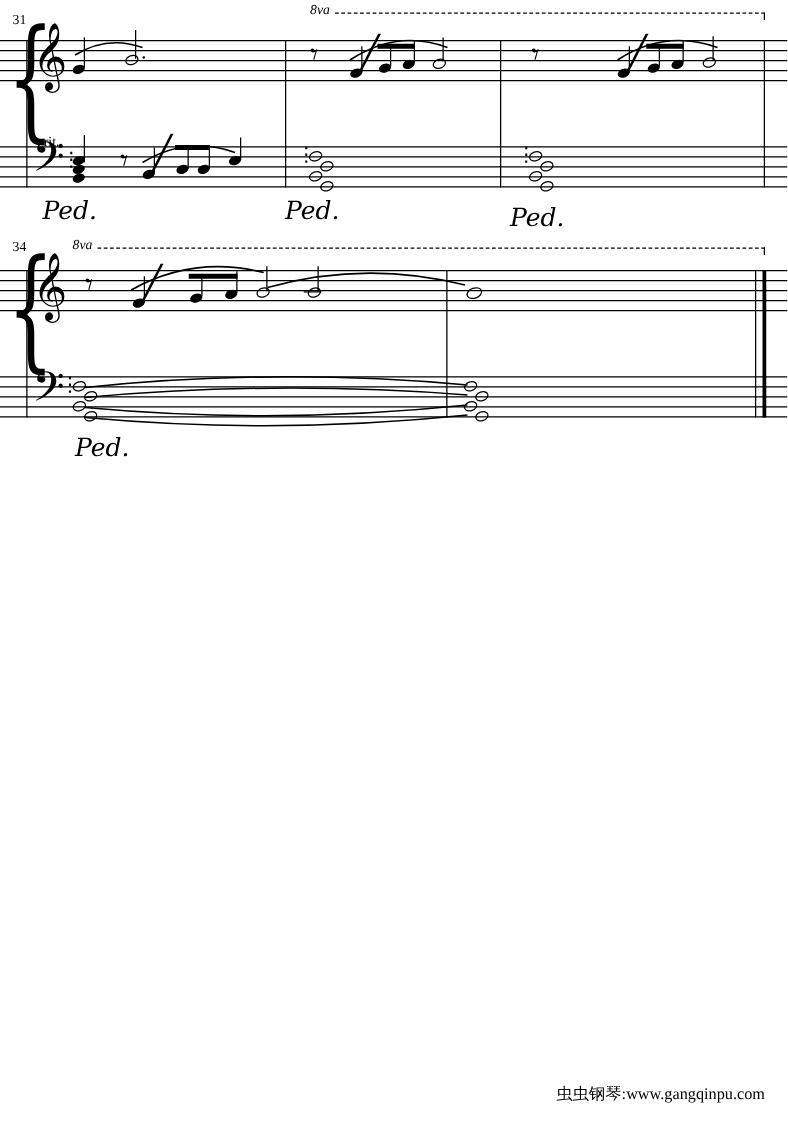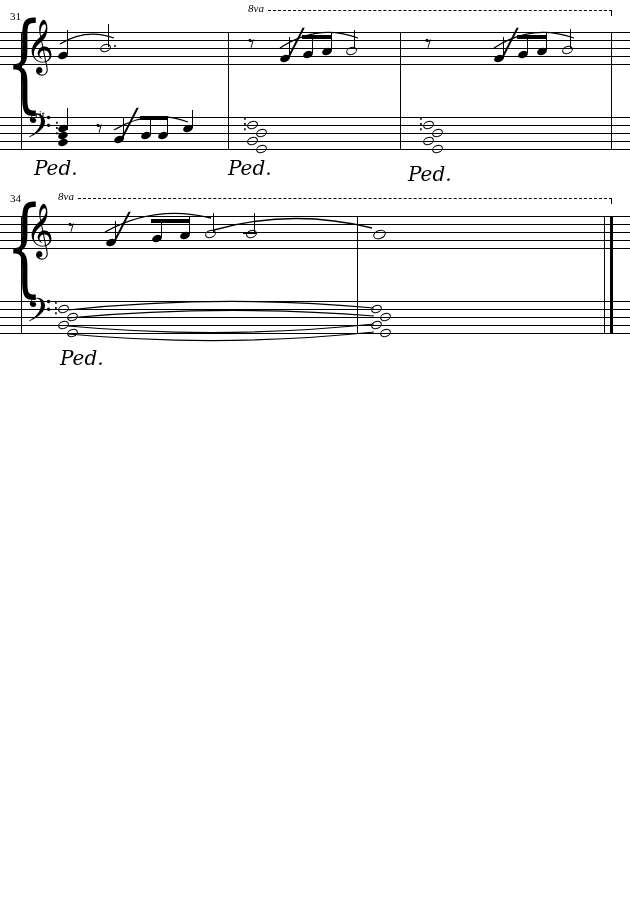--- a/index.html
+++ b/index.html
@@ -373,14 +373,15 @@
     </svg>
 
     <div class="notehead hollow" style="left:371px; top:105px;"></div>
     <div class="notehead hollow" style="left:380px; top:113px;"></div>
     <div class="notehead hollow" style="left:371px; top:121px;"></div>
     <div class="notehead hollow" style="left:380px; top:129px;"></div>
 
     <span class="ped" style="left:60px; top:146px;">Ped.</span>
   </div>
 
+  <div class="watermark">虫虫钢琴:www.gangqinpu.com</div>
 
 </div>
 
 </body></html>

